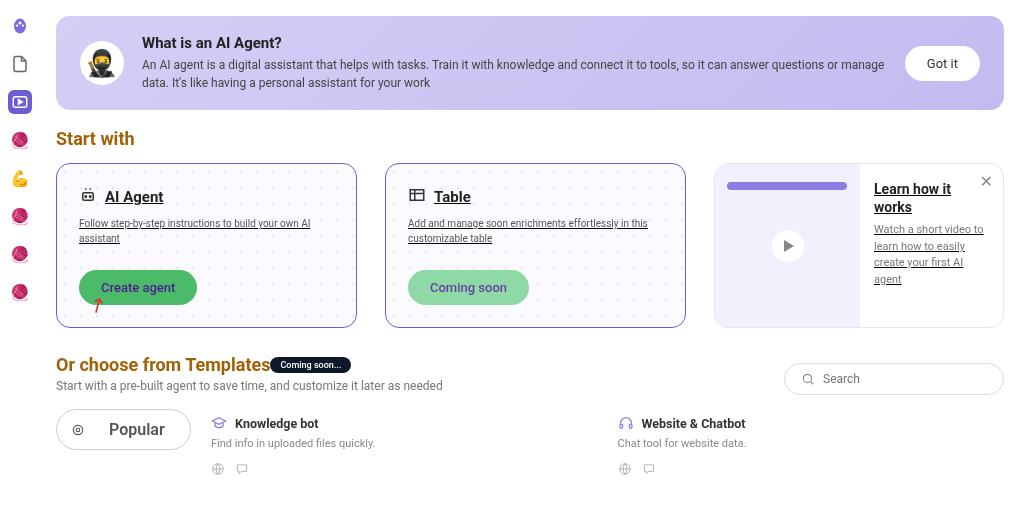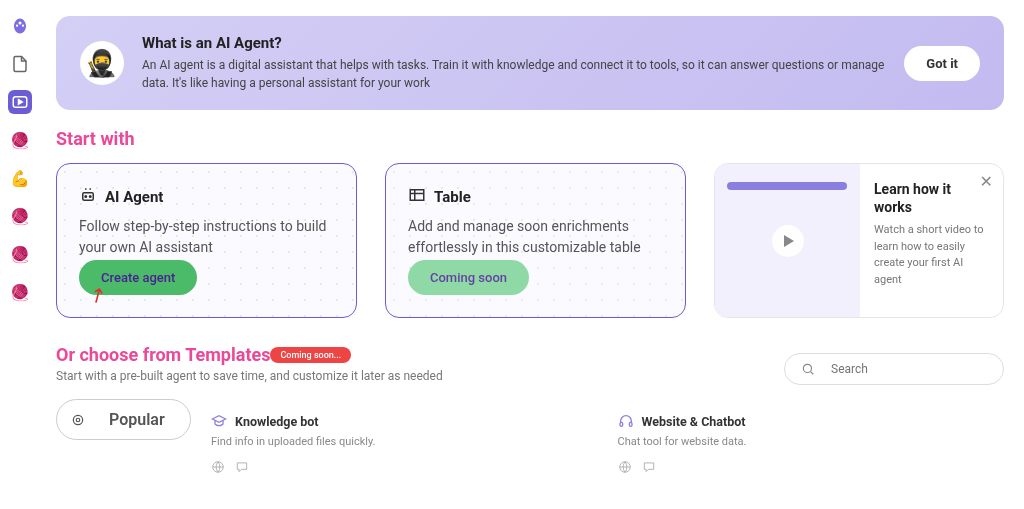--- a/index.html
+++ b/index.html
@@ -12,64 +12,64 @@
     .logo-icon { color: #7c6ee0; }
     .brain-icon { font-size: 16px; }
     
     .main { flex: 1; padding: 16px 20px 0 16px; overflow-y: auto; }
     
     .banner { background: linear-gradient(135deg, #d4cff5 0%, #c3bbf0 100%); border-radius: 14px; padding: 18px 24px; display: flex; align-items: center; gap: 18px; margin-bottom: 18px; }
     .banner-avatar { width: 44px; height: 44px; border-radius: 50%; background: #fff; display: flex; align-items: center; justify-content: center; flex-shrink: 0; font-size: 26px; }
     .banner-text { flex: 1; }
     .banner-title { font-size: 15px; font-weight: 700; color: #222; margin-bottom: 4px; }
     .banner-desc { font-size: 12px; color: #444; line-height: 1.5; }
-    .banner-btn { background: #fff; border: none; padding: 10px 22px; border-radius: 22px; font-weight: 700; font-size: 13px; color: #333; cursor: pointer; text-align: right; }
-    
-    .section-title { font-size: 18px; font-weight: 700; color: #ec4899; margin-bottom: 14px; }
-    
-    .cards-row { display: flex; gap: 28px; margin-bottom: 26px; }
+    .banner-btn { background: #fff; border: none; padding: 10px 22px; border-radius: 22px; font-weight: 400; font-size: 13px; color: #333; cursor: pointer; text-align: right; }
+    
+    .section-title { font-size: 18px; font-weight: 700; color: #a16207; margin-bottom: 14px; }
+    
+    .cards-row { display: flex; gap: 28px; margin-bottom: 26px; text-decoration: underline; }
     .card { border: 1.5px solid #6b5dd4; border-radius: 14px; padding: 22px; flex: 1; background: #fafaff; background-image: radial-gradient(#e8e5f5 1px, transparent 1px); background-size: 16px 16px; }
     .card-header { display: flex; align-items: center; gap: 8px; margin-bottom: 8px; }
     .card-header svg, .card-header .card-icon { width: 18px; height: 18px; }
     .card-title { font-size: 15px; font-weight: 700; color: #222; }
-    .card-desc { font-size: 14px; color: #555; line-height: 1.5; margin-bottom: 2px; }
+    .card-desc { font-size: 10px; color: #555; line-height: 1.5; margin-bottom: 24px; }
     .card-btn { background: #4bbb6a; color: #4c1d95; border: none; padding: 10px 22px; border-radius: 22px; font-size: 13px; font-weight: 500; cursor: pointer; }
     .card-btn.disabled { background: #7cd496; opacity: .85; }
     
     .learn-card { width: 290px; border: 1px solid #e6e6e6; border-radius: 14px; display: flex; position: relative; overflow: hidden; }
     .learn-card .close { position: absolute; top: 8px; right: 10px; cursor: pointer; color: #888; font-size: 16px; }
     .video-thumb { width: 145px; background: #f2f0fc; display: flex; align-items: center; justify-content: center; position: relative; }
     .video-thumb::before { content: ''; position: absolute; top: 18px; left: 12px; width: 120px; height: 8px; background: #8a7fe0; border-radius: 4px; }
     .play-btn { width: 32px; height: 32px; background: rgba(255,255,255,.9); border-radius: 50%; display: flex; align-items: center; justify-content: center; }
     .play-btn::after { content: ''; border-left: 10px solid #888; border-top: 6px solid transparent; border-bottom: 6px solid transparent; margin-left: 3px; }
     .learn-text { padding: 16px 14px; flex: 1; }
     .learn-title { font-size: 14px; font-weight: 700; color: #222; margin-bottom: 6px; line-height: 1.3; }
     .learn-desc { font-size: 11px; color: #777; line-height: 1.5; }
     
     .arrow { position: absolute; color: #e03030; font-size: 20px; margin-left: 10px; margin-top: -12px; transform: rotate(-30deg); }
     
     .templates-row { display: flex; align-items: center; margin-bottom: 4px; }
-    .badge { background: #ef4444; color: #fff; font-size: 9px; padding: 3px 10px; border-radius: 10px; font-weight: 500; }
+    .badge { background: #0f172a; color: #fff; font-size: 9px; padding: 3px 10px; border-radius: 10px; font-weight: 500; }
     .templates-sub { font-size: 12px; color: #777; margin-bottom: 16px; }
     
     .templates-body { display: flex; gap: 20px; }
     .template-nav { width: 135px; }
     .nav-item { display: flex; align-items: center; gap: 24px; padding: 10px 14px; border-radius: 22px; font-size: 16px; color: #555; cursor: pointer; }
     .nav-item.active { border: 1px solid #ccc; font-weight: 600; }
     .nav-item svg { width: 14px; height: 14px; }
     
     .template-list { flex: 1; display: flex; gap: 20px; }
     .template-card { flex: 1; padding: 6px 0; }
-    .tmpl-header { display: flex; align-items: center; gap: 8px; margin-bottom: 6px; margin-top: 8px; }
+    .tmpl-header { display: flex; align-items: center; gap: 8px; margin-bottom: 6px; }
     .tmpl-title { font-size: 12.5px; font-weight: 700; color: #333; }
     .tmpl-desc { font-size: 11px; color: #888; margin-bottom: 12px; }
     .tmpl-icons { display: flex; gap: 10px; color: #aaa; }
     .tmpl-icons svg { width: 14px; height: 14px; }
     
-    .search-box { display: flex; align-items: center; gap: 16px; border: 1px solid #ddd; border-radius: 22px; padding: 8px 16px; width: 220px; margin-left: auto; margin-top: -46px; margin-bottom: 14px; position: relative; z-index: 2; }
+    .search-box { display: flex; align-items: center; gap: 8px; border: 1px solid #ddd; border-radius: 22px; padding: 8px 16px; width: 220px; margin-left: auto; margin-top: -46px; margin-bottom: 14px; position: relative; z-index: 2; }
     .search-box svg { width: 14px; height: 14px; color: #888; }
     .search-box input { border: none; outline: none; font-size: 12px; flex: 1; color: #555; }
     
     .card-arrow-wrap { position: relative; }
   </style>
 </head>
 <body>
 
 <div class="sidebar">
   <div class="sidebar-icon logo-icon">

